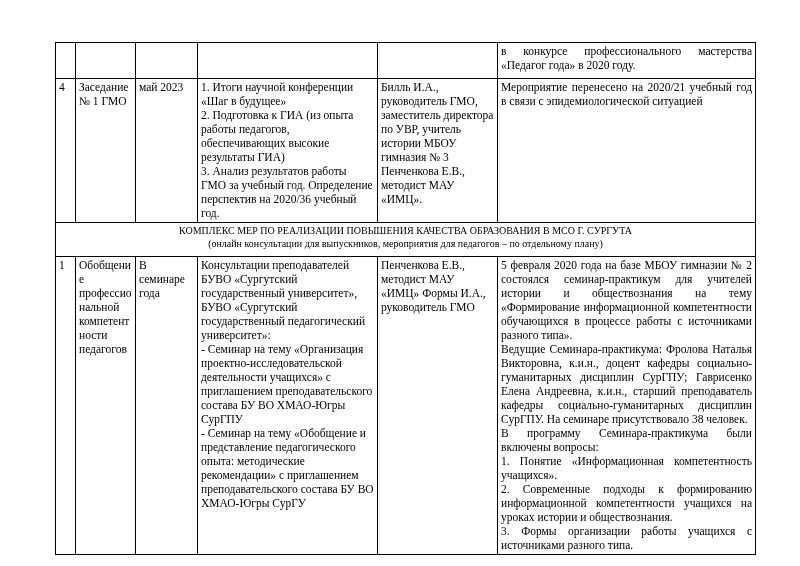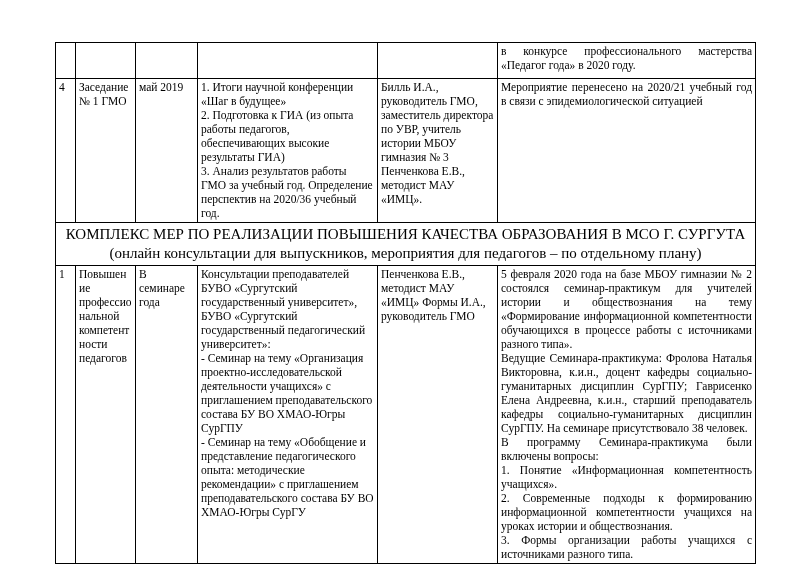--- a/index.html
+++ b/index.html
@@ -27,21 +27,21 @@
     vertical-align: top;
     padding: 1px 3px 2px 3px;
     font-size: 11.5px;
     line-height: 1.22;
   }
   .txt { white-space: pre-line; }
   .just { text-align: justify; }
   .c-num { text-align: left; }
   .c-name .txt { overflow-wrap: break-word; word-break: break-word; }
   .c-section { text-align: center; padding-top: 2px; padding-bottom: 2px; }
-  .section-title, .section-subtitle { text-align: center; font-size: 15px; line-height: 1.25; }
+  .section-title, .section-subtitle { text-align: center; font-size: 10px; line-height: 1.25; }
   tr.row-cont   { height: 36px; }
   tr.row-m4     { height: 144px; }
   tr.row-sect   { height: 34px; }
   tr.row-comp   { height: 264px; }
 </style>
 </head>
 <body>
 
 <div class="page">
   <table class="doc-table">
@@ -67,21 +67,21 @@
 
       <tr class="row-m4">
         <td class="c-num">
           <div class="txt">4</div>
         </td>
         <td class="c-name">
           <div class="txt">Заседание
 № 1 ГМО</div>
         </td>
         <td>
-          <div class="txt">май 2019</div>
+          <div class="txt">май 2023</div>
         </td>
         <td>
           <div class="txt">1. Итоги научной конференции «Шаг в будущее»
 2. Подготовка к ГИА (из опыта работы педагогов, обеспечивающих высокие результаты ГИА)
 3. Анализ результатов работы ГМО за учебный год. Определение перспектив на 2020/36 учебный год.</div>
         </td>
         <td>
           <div class="txt">Билль И.А., руководитель ГМО, заместитель директора по УВР, учитель истории МБОУ гимназия № 3 Пенченкова Е.В., методист МАУ «ИМЦ».</div>
         </td>
         <td>
@@ -94,21 +94,21 @@
           <div class="section-title">КОМПЛЕКС МЕР ПО РЕАЛИЗАЦИИ ПОВЫШЕНИЯ КАЧЕСТВА ОБРАЗОВАНИЯ В МСО Г. СУРГУТА</div>
           <div class="section-subtitle">(онлайн консультации для выпускников, мероприятия для педагогов – по отдельному плану)</div>
         </td>
       </tr>
 
       <tr class="row-comp">
         <td class="c-num">
           <div class="txt">1</div>
         </td>
         <td class="c-name">
-          <div class="txt">Повышение профессиональной компетентности педагогов</div>
+          <div class="txt">Обобщение профессиональной компетентности педагогов</div>
         </td>
         <td>
           <div class="txt">В семинаре года</div>
         </td>
         <td>
           <div class="txt">Консультации преподавателей БУВО «Сургутский государственный университет», БУВО «Сургутский государственный педагогический университет»:
 - Семинар на тему «Организация проектно-исследовательской деятельности учащихся» с приглашением преподавательского состава БУ ВО ХМАО-Югры СурГПУ
 - Семинар на тему «Обобщение и представление педагогического опыта: методические рекомендации» с приглашением преподавательского состава БУ ВО ХМАО-Югры СурГУ</div>
         </td>
         <td>

